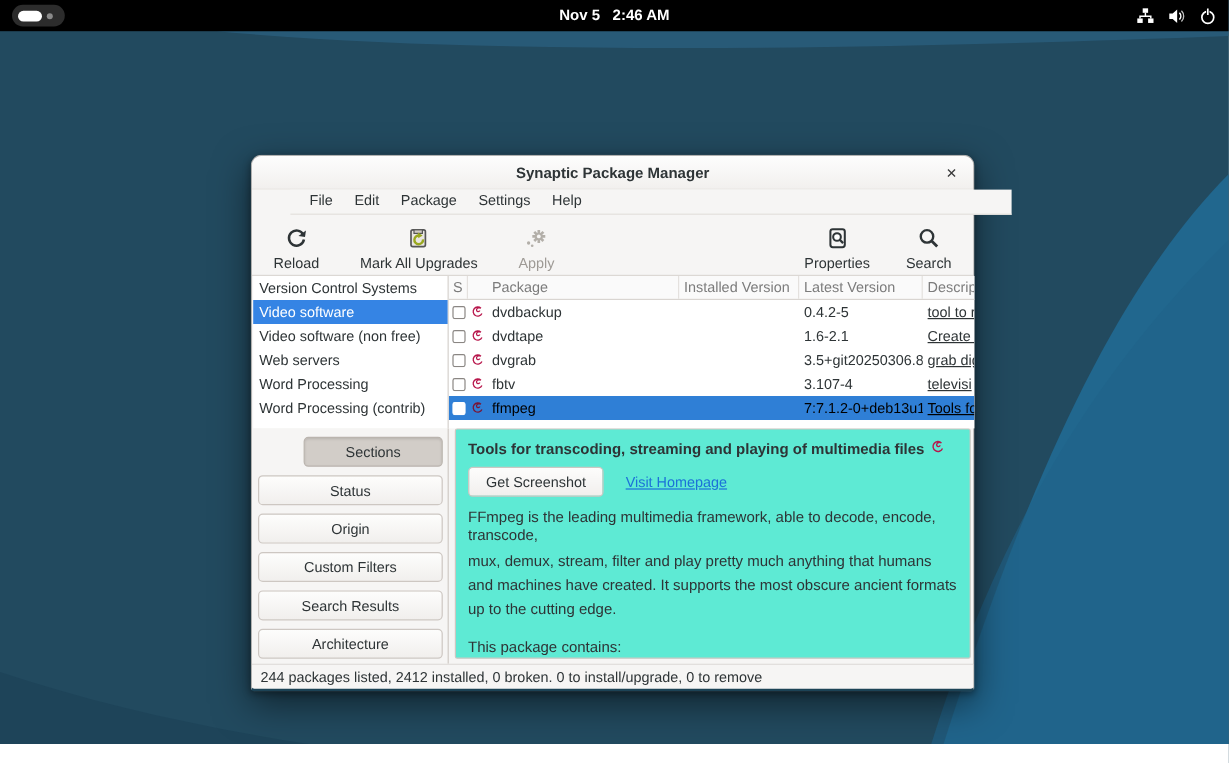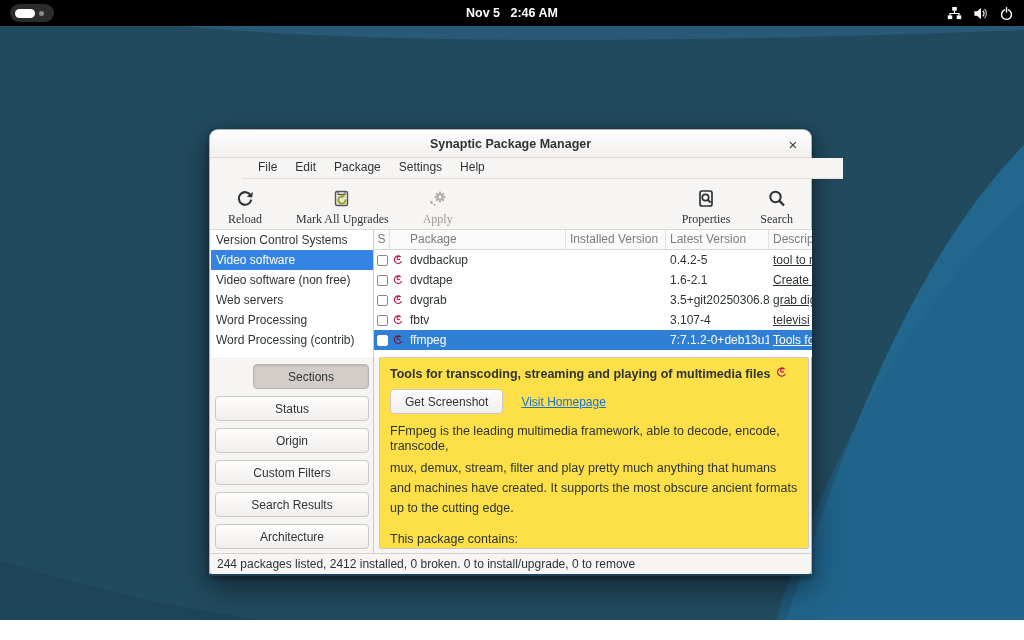--- a/index.html
+++ b/index.html
@@ -35,21 +35,21 @@
   #window-title { font-weight:700; font-size:12.5px; color:#2e3436; }
   #close-btn { position:absolute; right:8px; top:4px; width:20px; height:20px; border-radius:50%;
                display:flex; align-items:center; justify-content:center;
                font-size:15px; color:#3a3a3a; cursor:pointer; }
 
   #menubar { left:0; top:28px; width:100%; height:21px; background:#f6f5f4; border-bottom:1px solid #e3e0dc;
              display:flex; align-items:flex-start; padding-left:7px;margin-left:32px; }
   .menu-item { padding:2px 9px; color:#2e3436; cursor:default; }
 
   #toolbar { left:0; top:50px; width:100%; height:50px; background:#f6f5f4; border-bottom:1px solid #dcd8d4;
-             display:flex; align-items:flex-end; padding:4px 10px 0 10px;font-family:Liberation Serif, serif; }
+             display:flex; align-items:center; padding:4px 10px 0 10px; }
   .tool-btn { display:flex; flex-direction:column; align-items:center; gap:2px; padding:2px 8px; border-radius:4px; cursor:default; }
   .tool-btn .ticon { height:22px; display:flex; align-items:center; justify-content:center; }
   .tool-btn .tlabel { font-size:12px; white-space:nowrap; }
   .tool-btn.disabled .tlabel { color:#9e9a95; }
   #tool-spacer { flex:1; }
 
   
   #sidebar-list { left:1px; top:100px; width:163px; height:127px; background:#fff; border-right:1px solid #cfcac5; }
   .cat-row { height:20px; line-height:20px; padding-left:5px; white-space:nowrap; overflow:hidden; cursor:default; }
   .cat-row.selected { background:#3584e4; color:#fff; }
@@ -63,33 +63,33 @@
   #table-area { left:164px; top:100px; width:438px; height:127px; background:#fff; overflow:hidden; }
   #table-header { display:flex; height:20px; background:#fafafa; border-bottom:1px solid #d9d5d1; color:#7c7c7c; }
   .th { line-height:19px; padding:0 4px; white-space:nowrap; overflow:hidden; border-right:1px solid #e4e1de; cursor:pointer; }
   .th-s { width:16px; text-align:center; padding:0; }
   .th-icon { width:16px; border-right:none; }
   .th-pkg { width:160px; }
   .th-inst { width:100px; }
   .th-latest { width:103px; }
   .th-desc { flex:1; border-right:none; }
   .pkg-row { display:flex; height:20px; align-items:center; }
-  .pkg-row.selected { background:#2f7fd6; color:#ffffff; }
+  .pkg-row.selected { background:#2f7fd6; color:#000000; }
   .cell { white-space:nowrap; overflow:hidden; padding:0 4px; }
   .c-s { width:16px; display:flex; justify-content:center; padding:0; }
   .c-icon { width:16px; display:flex; justify-content:center; padding:0; }
   .c-pkg { width:160px; }
   .c-inst { width:100px; }
   .c-latest { width:103px; }
   .c-desc { flex:1;text-decoration:underline; }
   .checkbox { width:11px; height:11px; background:#fff; border:1px solid #8a8683; border-radius:2px; cursor:pointer; }
   .pkg-row.selected .checkbox { border-color:#fff; }
 
   
-  #details { left:169px; top:227px; width:430px; height:192px; background:#fde047; border:1px solid #cdc7c2;
+  #details { left:169px; top:227px; width:430px; height:192px; background:#5eead4; border:1px solid #cdc7c2;
              border-radius:2px; padding:8px 10px; overflow:hidden; }
   #detail-title { font-weight:700; font-size:12.5px; display:flex; align-items:center; gap:5px; }
   #detail-buttons { display:flex; align-items:center; gap:10px; margin-top:7px; }
   .detail-btn { height:25px; padding:4px 14px; border:1px solid #cdc7c2; border-radius:4px;
                 background:linear-gradient(#fdfdfc,#f1efed); font-size:12px; display:flex; align-items:center; cursor:pointer; }
   #homepage-link { color:#1c71d8; text-decoration:underline; margin-left:8px; cursor:pointer; }
   #detail-p1 { margin-top:10px; line-height:15px; font-size:12.5px; }
   #detail-p2 { margin-top:4px; line-height:20px; font-size:12.5px; }
   #detail-contains { margin-top:14px; font-size:12.5px; }
 

